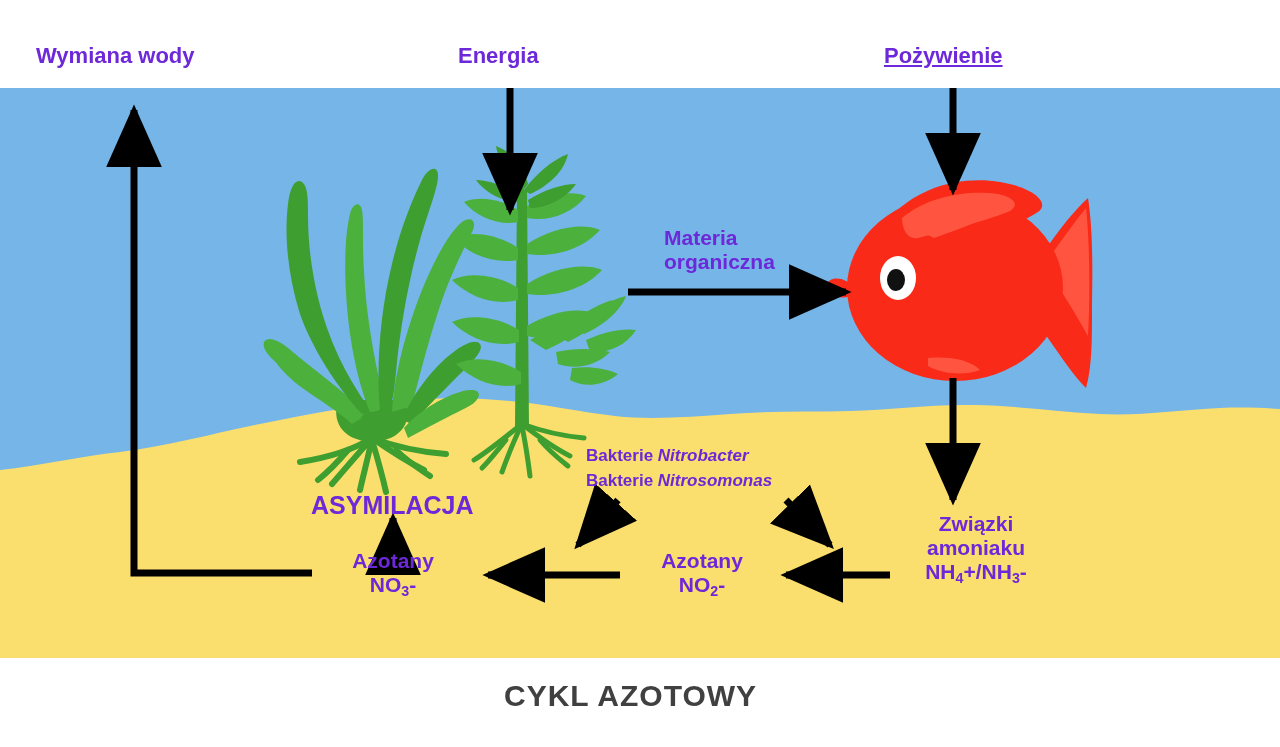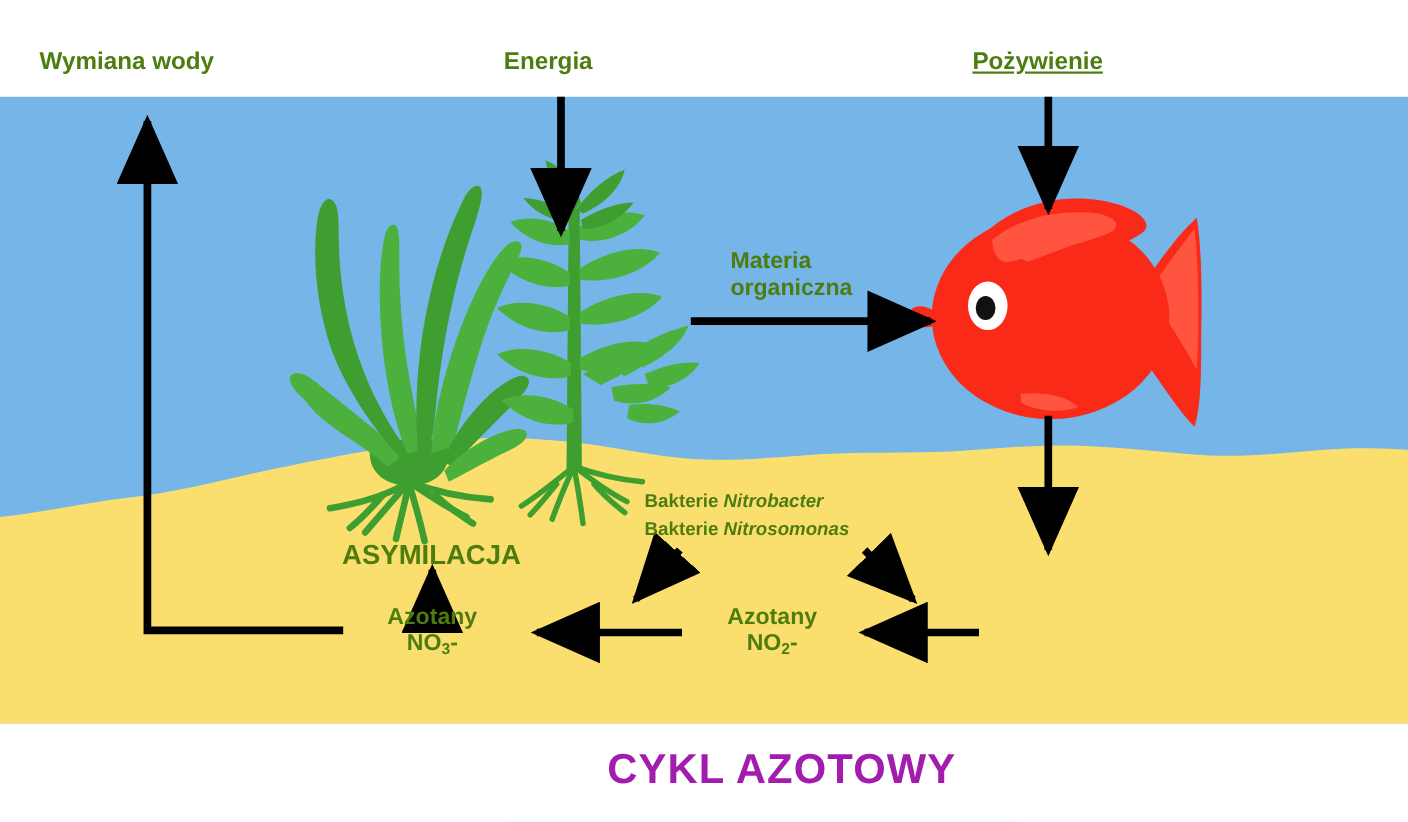--- a/index.html
+++ b/index.html
@@ -12,39 +12,38 @@
     position:relative;
   }
   #stage{position:relative;width:1280px;height:747px;background:#ffffff;}
 
   
   #scene-svg{position:absolute;left:0;top:0;width:1280px;height:747px;}
 
   
   .lbl{
     position:absolute;
-    color:#4d7c0f;
+    color:#6d28d9;
     font-weight:bold;
     line-height:1.12;
     white-space:nowrap;
     letter-spacing:0px;
   }
   .top-label{font-size:22px;}
   .mid-label{font-size:21px;text-align:left;}
   .sand-label{font-size:21px;text-align:center;}
   .bact-label{font-size:17px;text-align:center;white-space:nowrap;}
   .bact-label i{font-style:italic;}
   .asym-label{font-size:25px;}
   .title{
     position:absolute;
-    font-size:38px;font-weight:bold;
-    color:#a21caf;
+    font-size:30px;font-weight:bold;
+    color:#404040;
     letter-spacing:1px;
     white-space:nowrap;
-    margin-left:48px;
   }
   .two-line{line-height:1.15;}
   sub{font-size:0.68em;vertical-align:-0.28em;}
 </style>
 </head>
 <body>
 
 <div id="stage">
 
   <svg id="scene-svg" viewBox="0 0 1280 747">
@@ -237,16 +236,23 @@
     </div>
   </div>
 
   <div class="lbl sand-label two-line" style="left:642px;top:549px;width:120px;">
     <div>Azotany</div>
     <div>
       <span>NO</span><sub>2</sub><span>-</span>
     </div>
   </div>
 
+  <div class="lbl sand-label two-line" style="left:896px;top:512px;width:160px;">
+    <div>Związki</div>
+    <div>amoniaku</div>
+    <div>
+      <span>NH</span><sub>4</sub><span>+/NH</span><sub>3</sub><span>-</span>
+    </div>
+  </div>
 
   <div class="title" style="left:504px;top:679px;">CYKL AZOTOWY</div>
 
 </div>
 
 </body></html>

